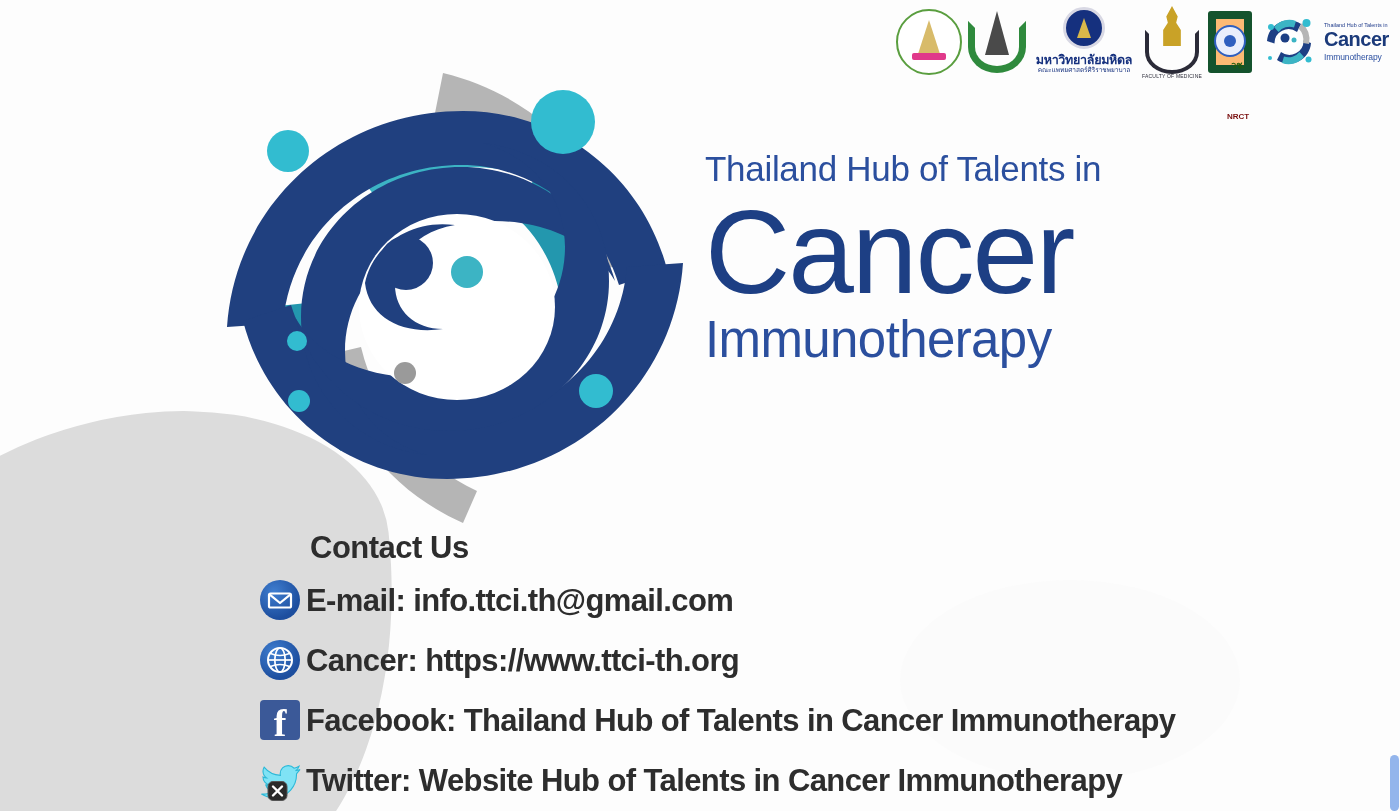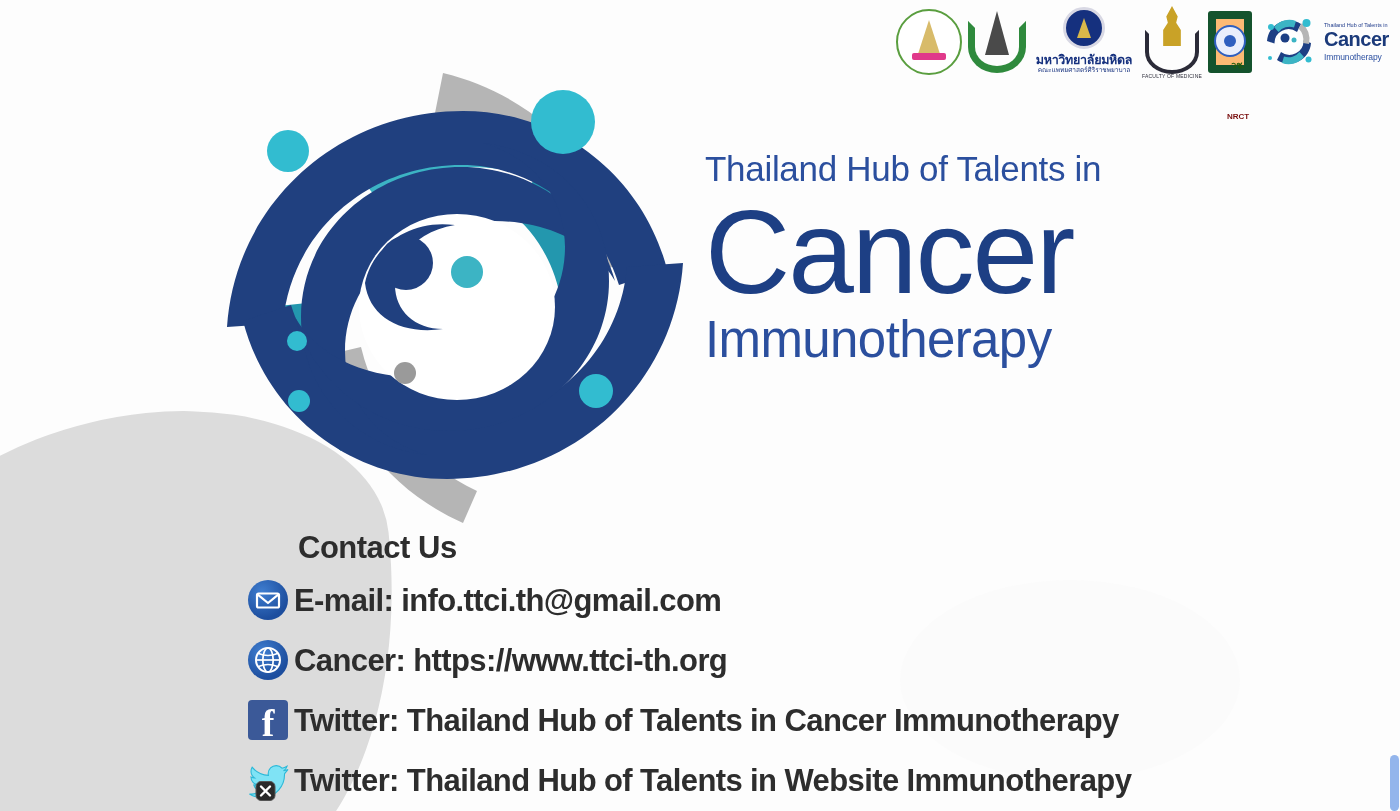--- a/index.html
+++ b/index.html
@@ -261,21 +261,21 @@
     font-weight: 400;
     letter-spacing: -0.6px;
     line-height: 1.05;
     margin-top: 2px;
     white-space: nowrap;
   }
 
   
   .contact {
     position: absolute;
-    left: 248px;
+    left: 260px;
     top: 530px;
     z-index: 4;
   }
   .contact-title {
     font-size: 31px;
     font-weight: bold;
     color: #2d2d2d;
     margin: 0 0 6px 50px;
     letter-spacing: -0.5px;
   }
@@ -484,21 +484,21 @@
       </div>
       <div class="c-txt">Cancer: https://www.ttci-th.org</div>
     </div>
 
     <div class="contact-row">
       <div class="c-ico">
         <div class="ico-sq-fb">
             <span class="f">f</span>
           </div>
       </div>
-      <div class="c-txt">Twitter: Thailand Hub of Talents in Cancer Immunotherapy</div>
+      <div class="c-txt">Facebook: Thailand Hub of Talents in Cancer Immunotherapy</div>
     </div>
 
     <div class="contact-row">
       <div class="c-ico">
         <div class="ico-tw">
           <svg viewBox="0 0 44 44" width="44" height="44" aria-hidden="true">
             <path d="M40 9.5 c-1.4 0.7 -2.9 1.1 -4.5 1.3 c1.6 -1 2.9 -2.6 3.5 -4.5
                      c-1.5 0.9 -3.2 1.6 -5 1.9 C32.6 6.6 30.5 5.6 28.2 5.6
                      c-4.4 0 -8 3.6 -8 8 c0 0.6 0.1 1.2 0.2 1.8
                      C13.8 15.1 8 12 4.1 7.2 c-0.7 1.2 -1.1 2.6 -1.1 4.1
@@ -506,21 +506,21 @@
                      c0 3.9 2.8 7.1 6.4 7.8 c-0.7 0.2 -1.4 0.3 -2.1 0.3
                      c-0.5 0 -1 0 -1.5 -0.1 c1 3.2 4 5.5 7.5 5.6
                      c-2.7 2.2 -6.2 3.5 -10 3.5 c-0.7 0 -1.3 0 -1.9 -0.1
                      c3.6 2.3 7.8 3.6 12.3 3.6 c14.8 0 22.8 -12.2 22.8 -22.8
                      v-1 C37.5 12.5 38.9 11.1 40 9.5 z" fill="#7fe3f5" stroke="#2cb9d8" stroke-width="1.1"></path>
             <rect x="8" y="21.5" width="19" height="19" rx="5" fill="#2a2a2a" stroke="#555" stroke-width="1"></rect>
             <path d="M13 26.5 L22 35.5 M22 26.5 L13 35.5" stroke="#ffffff" stroke-width="2.4" stroke-linecap="round"></path>
           </svg>
         </div>
       </div>
-      <div class="c-txt">Twitter: Thailand Hub of Talents in Website Immunotherapy</div>
+      <div class="c-txt">Twitter: Website Hub of Talents in Cancer Immunotherapy</div>
     </div>
 
   </div>
 
   <div class="scrollbar-track">
     <div class="scrollbar-thumb"></div>
   </div>
 
 </div>
 

